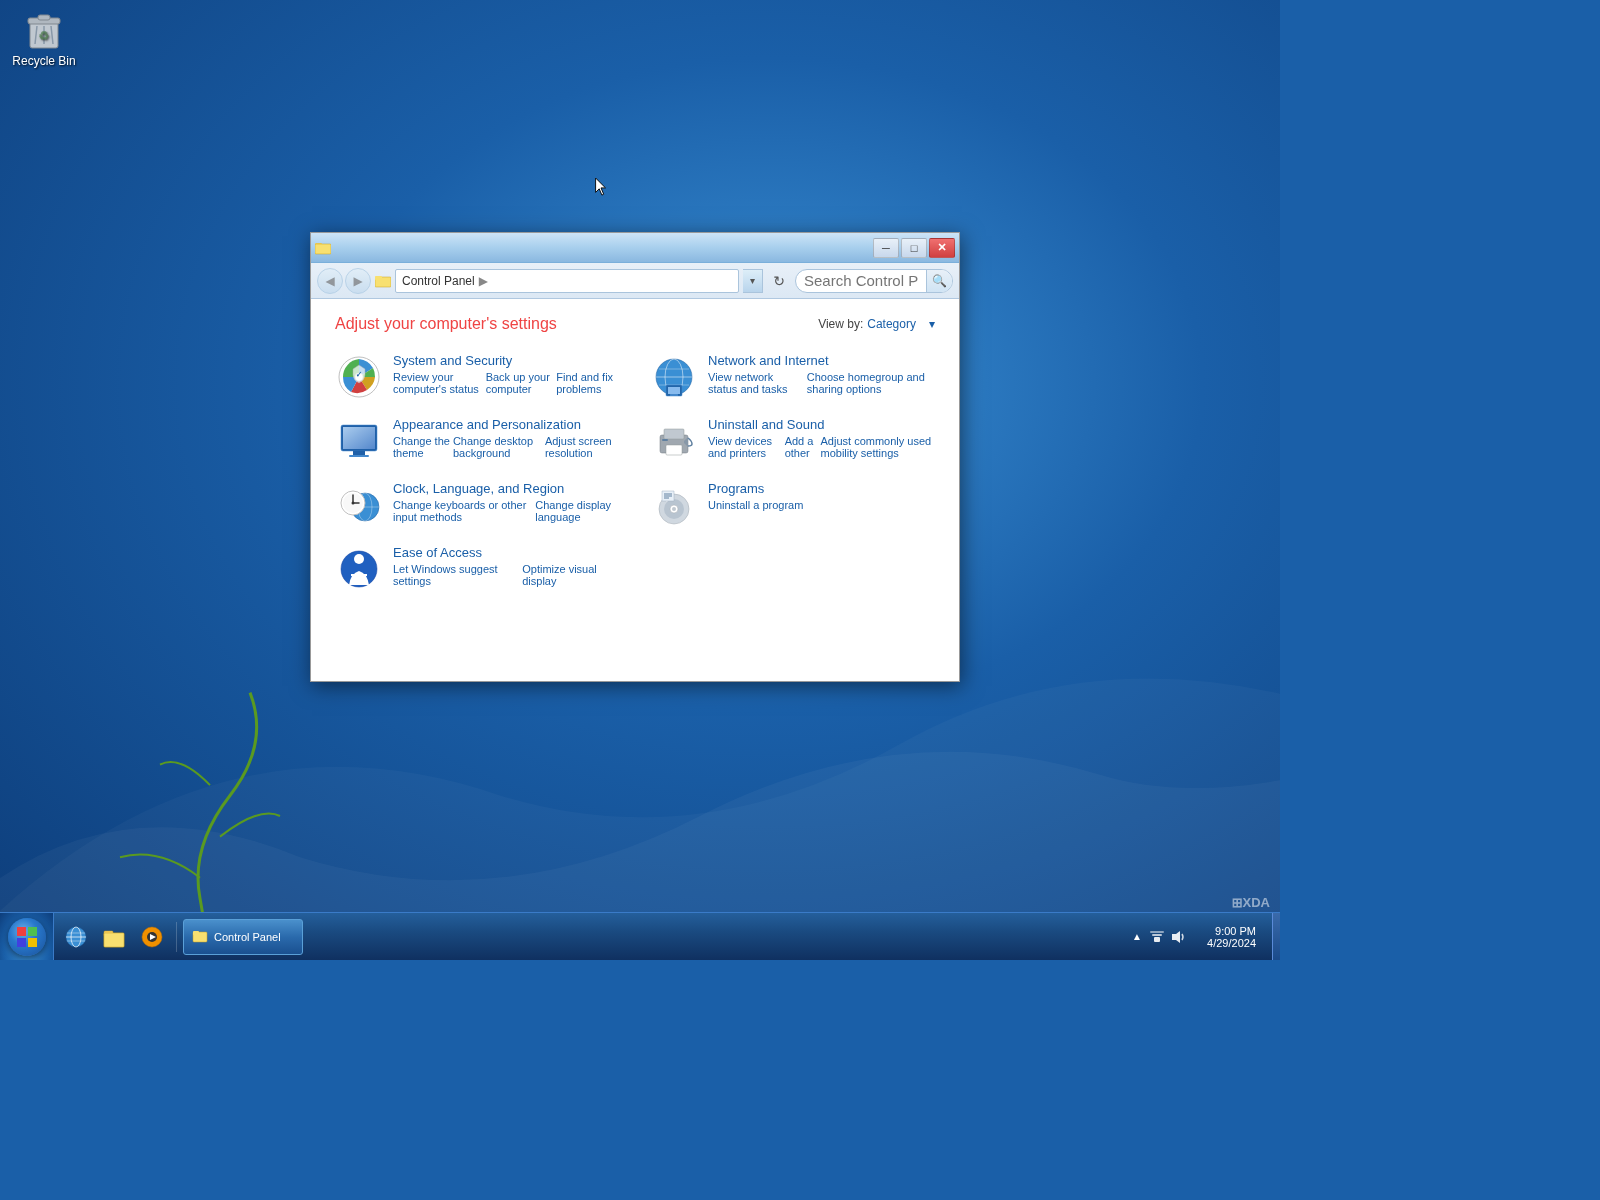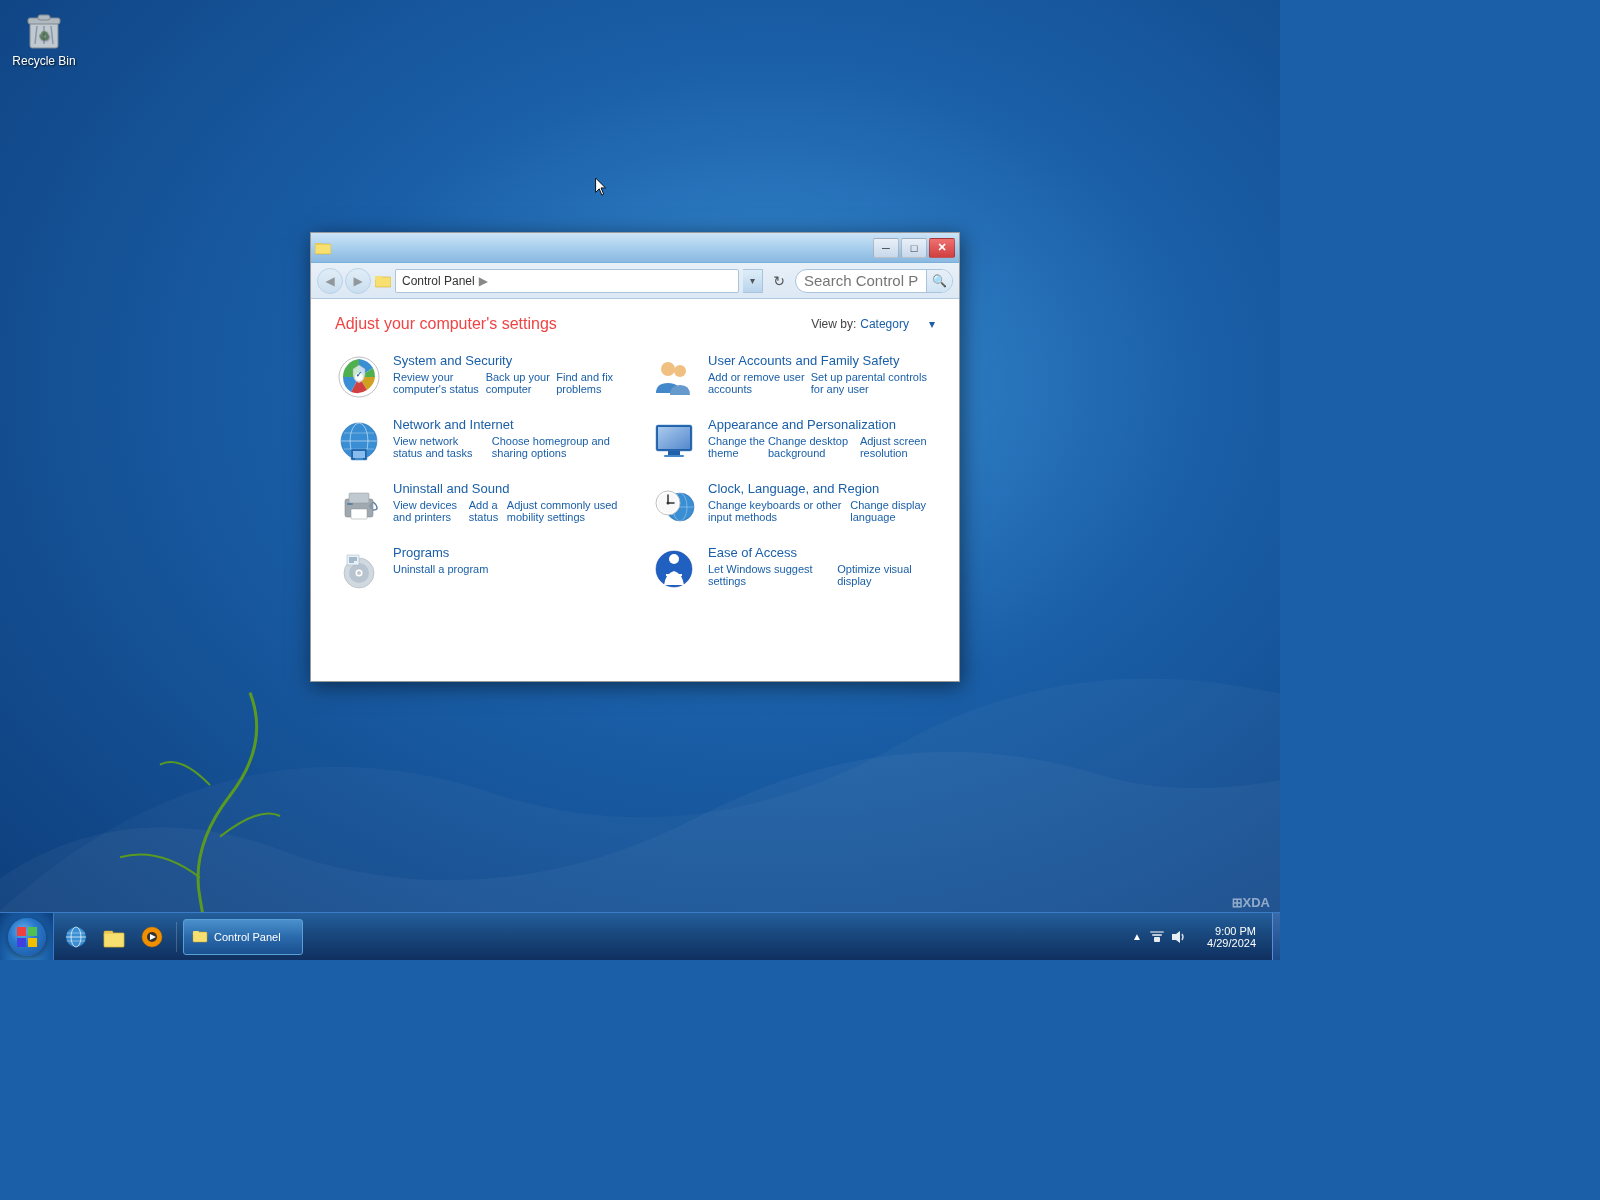--- a/index.html
+++ b/index.html
@@ -364,21 +364,21 @@
       gap: 4px;
       font-size: 12px;
       color: #444;
     }
 
     .view-by-link {
       color: #1a5fa8;
       cursor: pointer;
       display: flex;
       align-items: center;
-      gap: 20px;
+      gap: 13px;
       text-decoration: none;
     }
 
     
     .categories-grid {
       display: grid;
       grid-template-columns: 1fr 1fr;
       gap: 16px 30px;
     }
 
@@ -570,38 +570,20 @@
           <div class="category-text">
             <a class="category-title">System and Security</a>
             <div class="category-links">
               <a class="category-link">Review your computer's status</a>
               <a class="category-link">Back up your computer</a>
               <a class="category-link">Find and fix problems</a>
             </div>
           </div>
         </div>
 
-        <div class="category-item">
-          <div class="category-icon">
-            <svg viewBox="0 0 44 44" xmlns="http://www.w3.org/2000/svg">
-
-              <circle cx="16" cy="14" r="7" fill="#f0c080"></circle>
-              <path d="M4 38 Q4 28 16 28 Q28 28 28 38" fill="#4488cc"></path>
-              <circle cx="28" cy="16" r="6" fill="#f0c080"></circle>
-              <path d="M18 40 Q18 30 28 30 Q38 30 38 40" fill="#6699cc"></path>
-            </svg>
-          </div>
-          <div class="category-text">
-            <a class="category-title">User Accounts and Family Safety</a>
-            <div class="category-links">
-              <a class="category-link">Add or remove user accounts</a>
-              <a class="category-link">Set up parental controls for any user</a>
-            </div>
-          </div>
-        </div>
 
         <div class="category-item">
           <div class="category-icon">
             <svg viewBox="0 0 44 44" xmlns="http://www.w3.org/2000/svg">
 
               <circle cx="22" cy="22" r="18" fill="#3a8fd4" stroke="#2060a0" stroke-width="0.5"></circle>
               <ellipse cx="22" cy="22" rx="9" ry="18" fill="none" stroke="rgba(255,255,255,0.5)" stroke-width="1"></ellipse>
               <line x1="4" y1="22" x2="40" y2="22" stroke="rgba(255,255,255,0.5)" stroke-width="1"></line>
               <line x1="7" y1="14" x2="37" y2="14" stroke="rgba(255,255,255,0.4)" stroke-width="0.8"></line>
               <line x1="7" y1="30" x2="37" y2="30" stroke="rgba(255,255,255,0.4)" stroke-width="0.8"></line>
@@ -658,21 +640,21 @@
               <rect x="10" y="20" width="6" height="2" rx="1" fill="#6080a0"></rect>
 
               <path d="M32 22 L36 18 L36 28 L32 24Z" fill="#8898a8"></path>
               <path d="M36 19 Q40 22 40 25 Q40 27 36 27" fill="none" stroke="#6080a0" stroke-width="1.5"></path>
             </svg>
           </div>
           <div class="category-text">
             <a class="category-title">Uninstall and Sound</a>
             <div class="category-links">
               <a class="category-link">View devices and printers</a>
-              <a class="category-link">Add a status</a>
+              <a class="category-link">Add a other</a>
               <a class="category-link">Adjust commonly used mobility settings</a>
             </div>
           </div>
         </div>
 
         <div class="category-item">
           <div class="category-icon">
             <svg viewBox="0 0 44 44" xmlns="http://www.w3.org/2000/svg">
 
               <circle cx="28" cy="24" r="14" fill="#3a8fd4" stroke="#2060a0" stroke-width="0.5"></circle>

